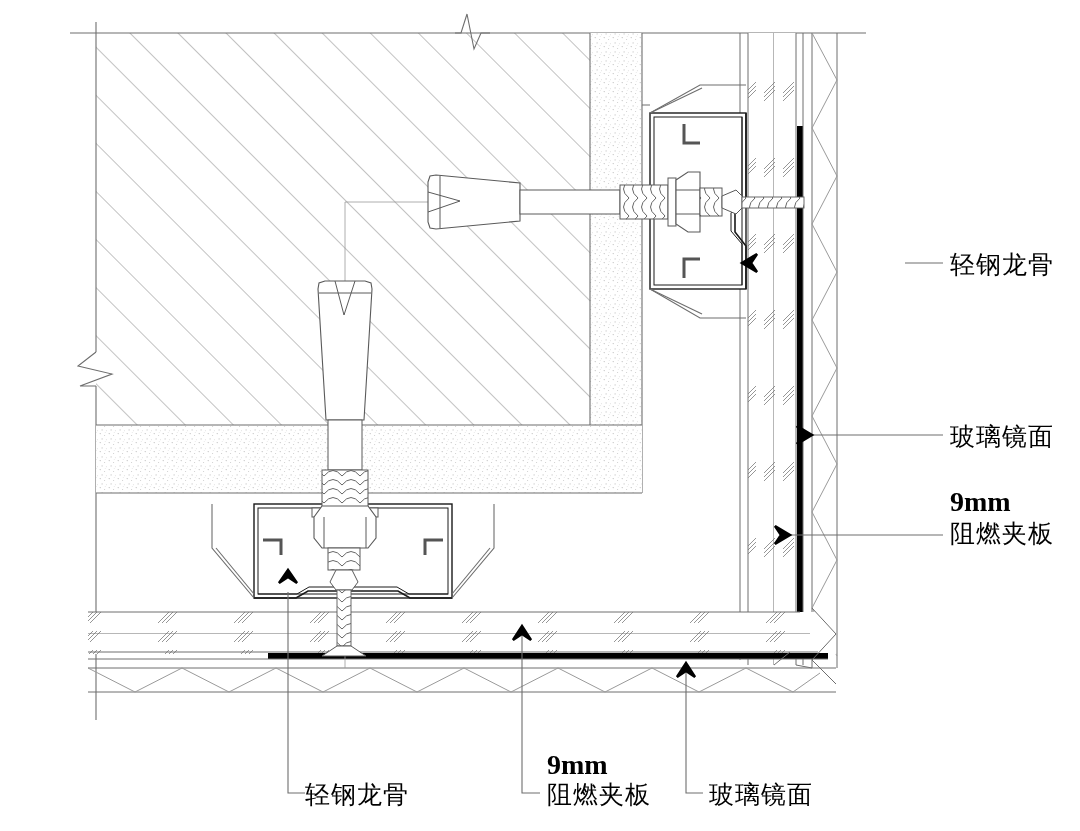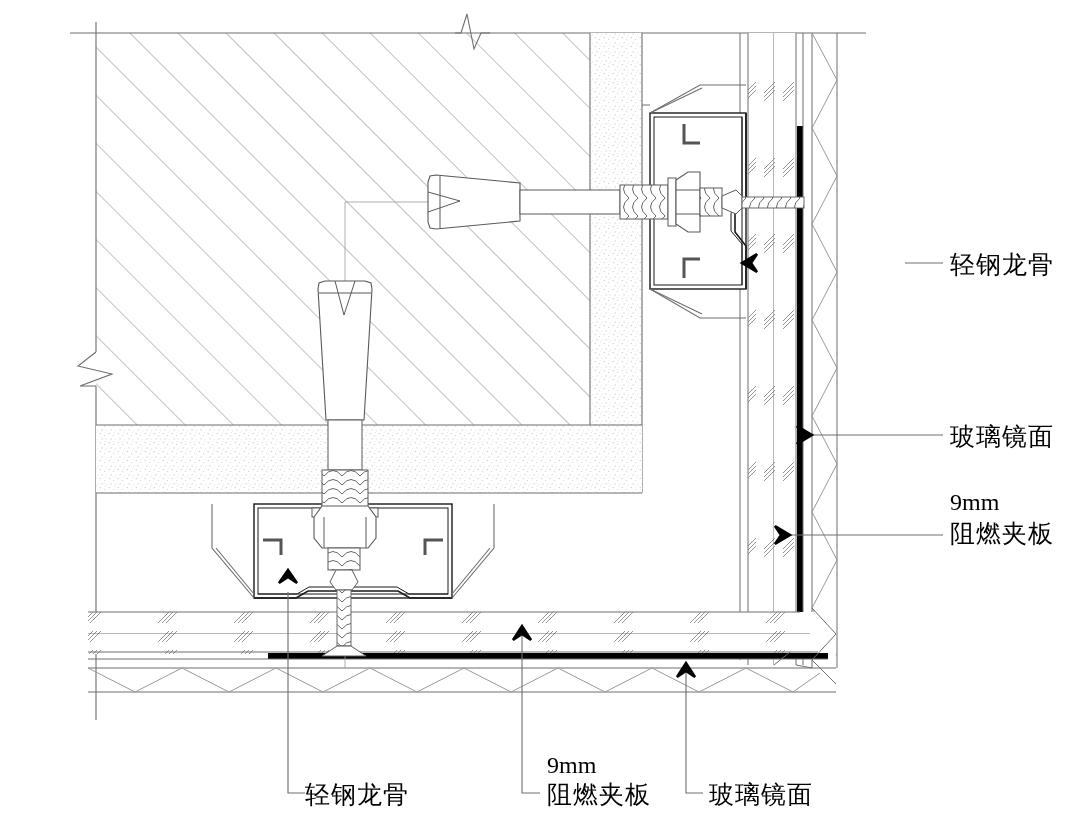--- a/index.html
+++ b/index.html
@@ -3,21 +3,21 @@
 <meta charset="utf-8">
 <style>
   html,body{margin:0;padding:0;background:#ffffff;}
   body{width:1080px;height:831px;overflow:hidden;
        font-family:"Liberation Serif",serif;}
   #stage{position:relative;width:1080px;height:831px;background:#fff;}
   svg.cad{position:absolute;left:0;top:0;width:1080px;height:831px;}
   .lbl{position:absolute;color:#000;white-space:nowrap;
        font-family:"Liberation Serif",serif;font-size:25px;line-height:30px;}
   .lbl.cn{letter-spacing:1px;}
-  .lbl.num{font-size:24px;}
+  .lbl.num{font-size:28px;font-weight:bold;}
 </style>
 </head>
 <body>
 
 <div id="stage">
 
 <svg class="cad" viewBox="0 0 1080 831">
   <defs>
 
     <pattern id="hatch45" width="34" height="34" patternUnits="userSpaceOnUse" patternTransform="rotate(-45)">

